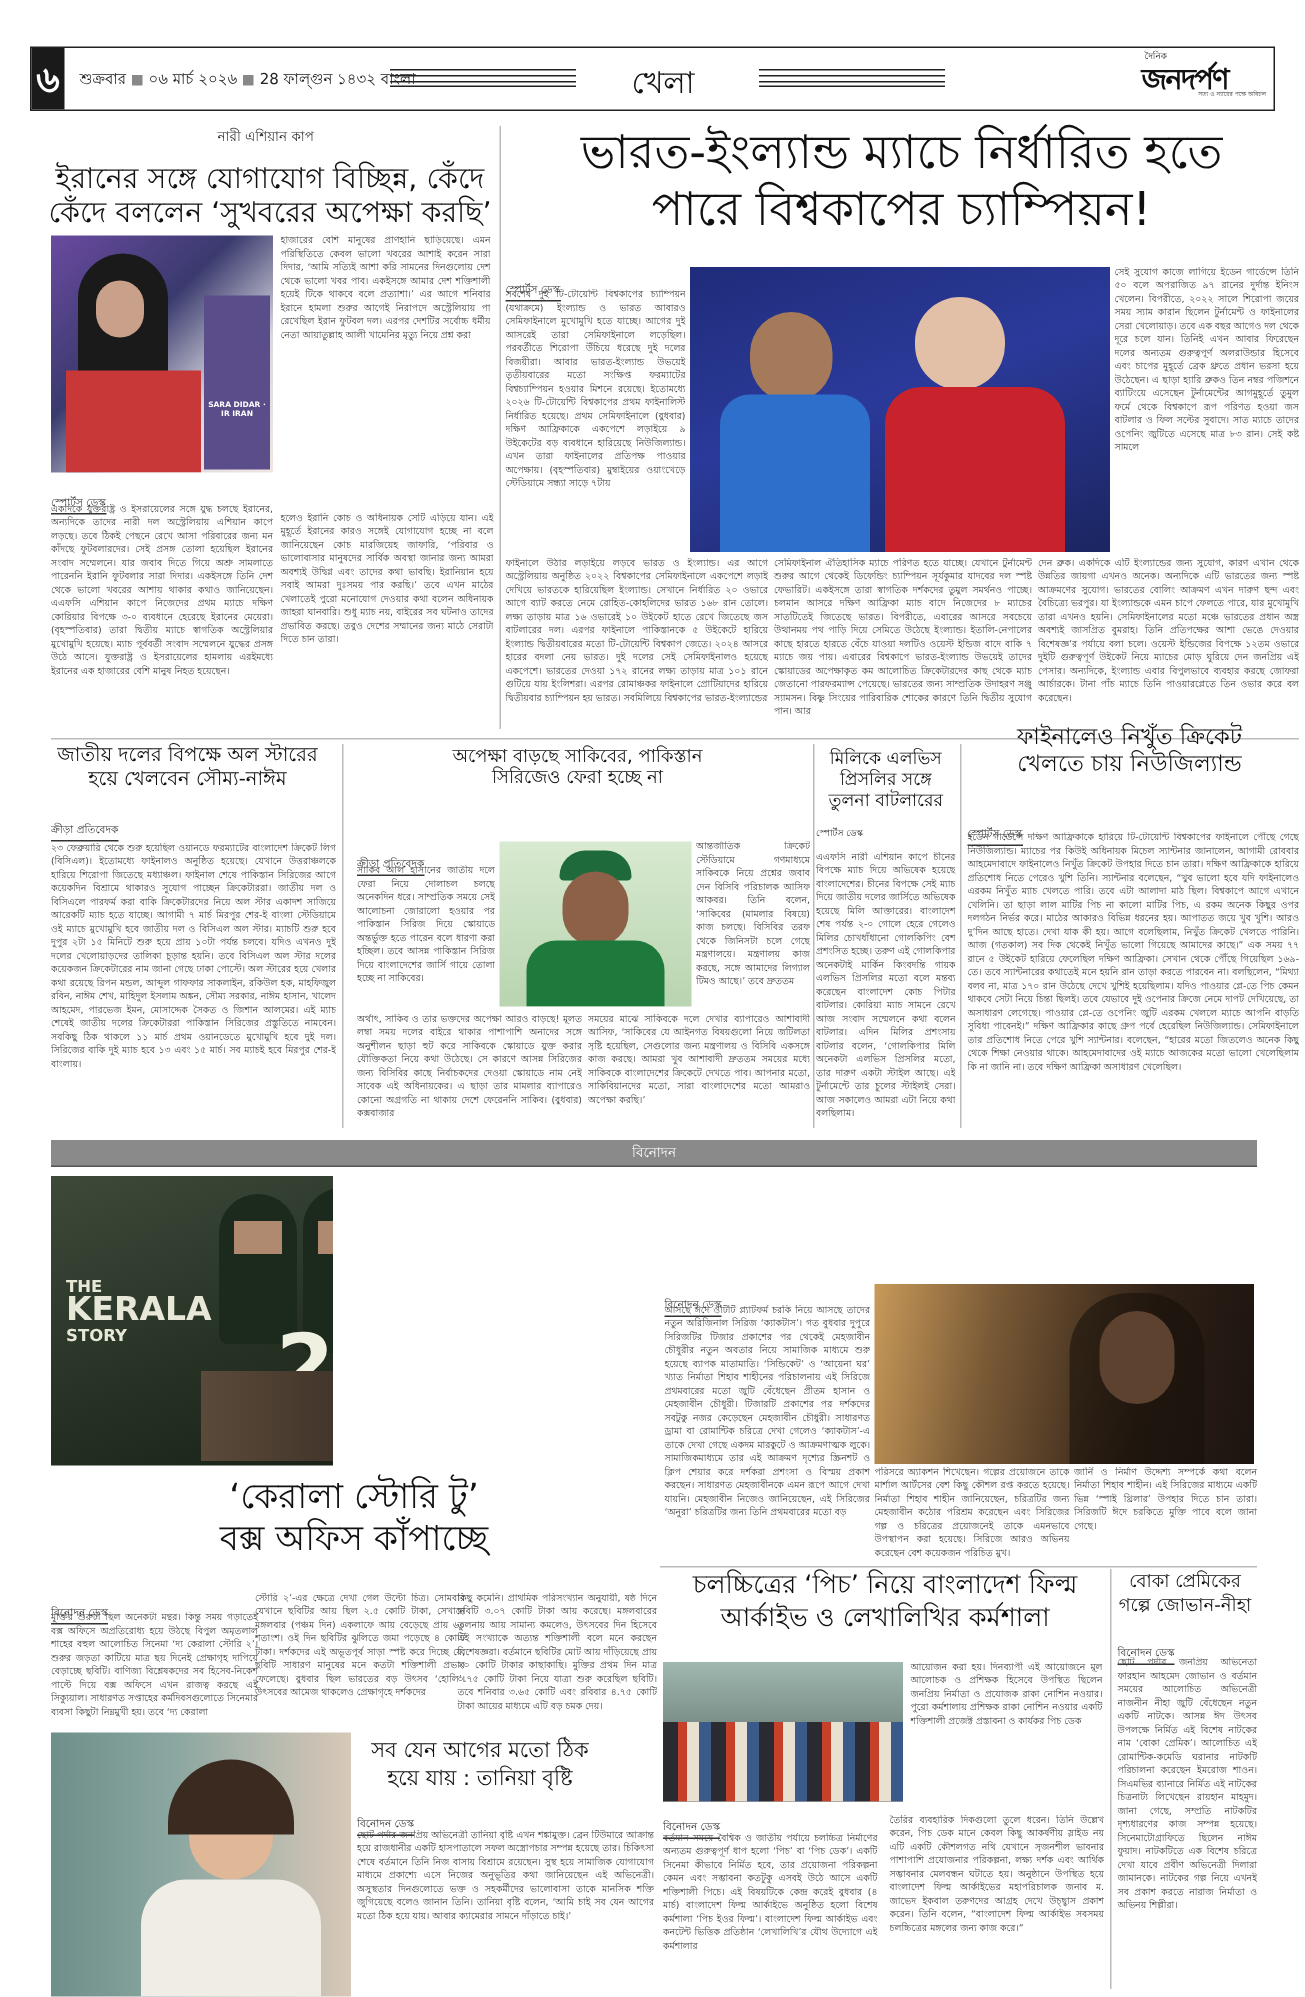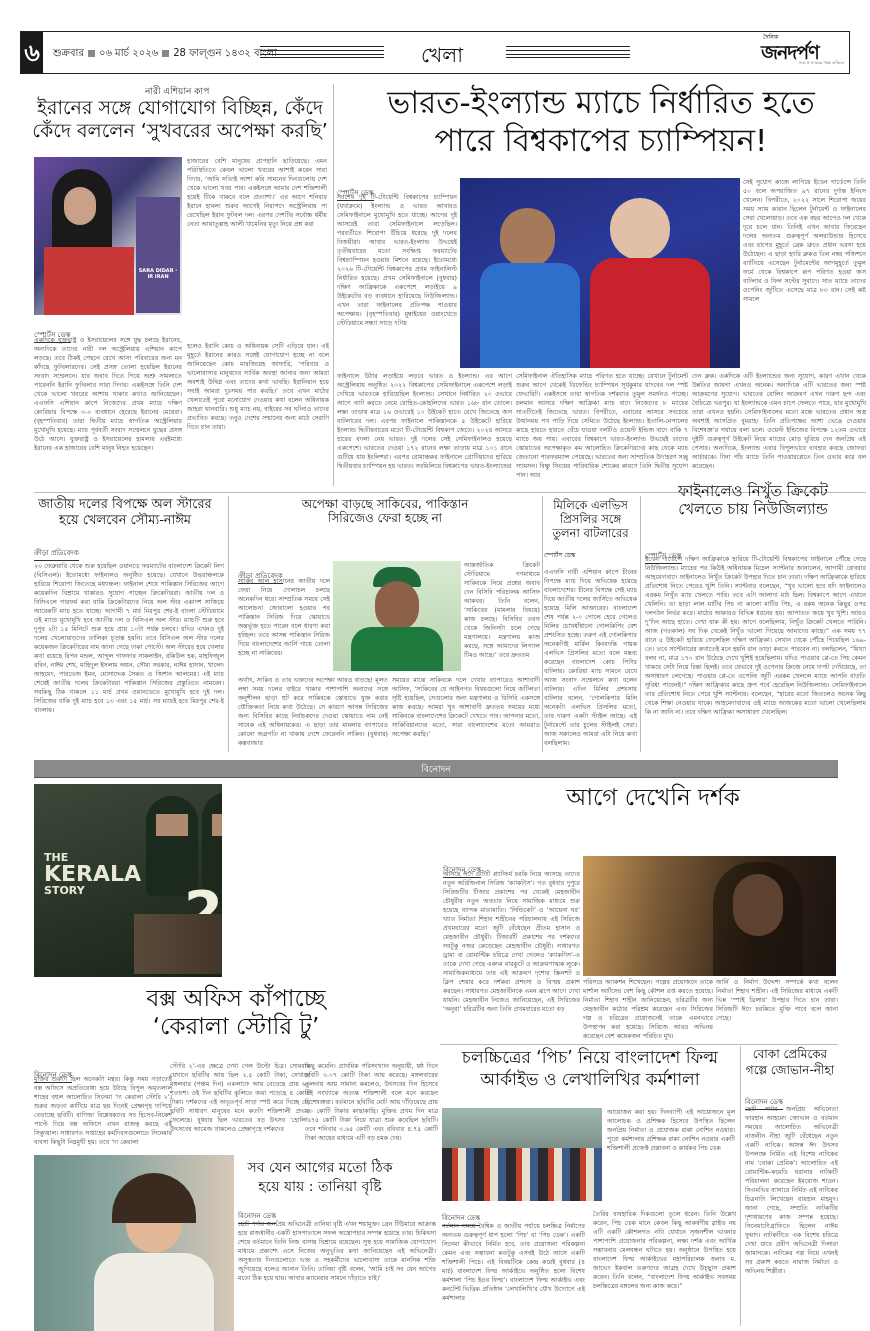--- a/index.html
+++ b/index.html
@@ -37,21 +37,21 @@
   <div class="abs section-title">খেলা</div>
   <div class="abs rules" style="left:485px;top:14px;width:124px"></div>
   <div class="abs logo">
     <span class="small">দৈনিক</span>
     <span class="big">জনদর্পণ</span>
     <span class="tag">সত্য ও ন্যায়ের পক্ষে অবিচল</span>
   </div>
 </div>
 
 <div class="abs kicker" style="left:145px;top:84px">নারী এশিয়ান কাপ</div>
-<div class="abs hl" style="left:30px;top:96px;width:300px;font-size:19px">
+<div class="abs hl" style="left:30px;top:108px;width:300px;font-size:19px">
   <div>ইরানের সঙ্গে যোগাযোগ বিচ্ছিন্ন, কেঁদে</div>
   <div>কেঁদে বললেন ‘সুখবরের অপেক্ষা করছি’</div>
 </div>
 <div class="abs photo" style="left:34px;top:157px;width:148px;height:158px;background:linear-gradient(135deg,#6a4aa0 0%,#3a3a6e 40%,#d8d8e0 70%,#f0e6e0 100%)">
   <div style="position:absolute;left:18px;top:12px;width:60px;height:130px;border-radius:30px 30px 8px 8px;background:#1a1a1a"></div>
   <div style="position:absolute;left:30px;top:30px;width:32px;height:38px;border-radius:16px;background:#c9a089"></div>
   <div style="position:absolute;left:10px;top:90px;width:90px;height:68px;background:#c93838"></div>
   <div style="position:absolute;left:102px;top:40px;width:44px;height:116px;background:#5b4c8a;color:#fff;font-size:5px;font-weight:bold;padding-top:70px;text-align:center">SARA DIDAR · IR IRAN</div>
 </div>
 <div class="abs body" style="left:187px;top:157px;width:140px;height:185px;overflow:hidden">হাজারের বেশি মানুষের প্রাণহানি ছাড়িয়েছে। এমন পরিস্থিতিতে কেবল ভালো খবরের আশাই করেন সারা দিদার, ‘আমি সত্যিই আশা করি সামনের দিনগুলোয় দেশ থেকে ভালো খবর পাব। একইসঙ্গে আমার দেশ শক্তিশালী হয়েই টিকে থাকবে বলে প্রত্যাশা।’ এর আগে শনিবার ইরানে হামলা শুরুর আগেই নিরাপদে অস্ট্রেলিয়ায় পা রেখেছিল ইরান ফুটবল দল। এরপর দেশটির সর্বোচ্চ ধর্মীয় নেতা আয়াতুল্লাহ আলী খামেনির মৃত্যু নিয়ে প্রশ্ন করা</div>
@@ -132,30 +132,29 @@
   <div style="position:absolute;left:178px;top:30px;width:32px;height:22px;background:#b08a70"></div>
   <div style="position:absolute;left:10px;top:68px;color:#e8e8d8;font-weight:bold;font-family:'DejaVu Sans',sans-serif;line-height:1">
     <div style="font-size:11px">THE</div>
     <div style="font-size:22px">KERALA</div>
     <div style="font-size:11px">STORY</div>
   </div>
   <div style="position:absolute;left:150px;top:94px;color:#f0f0e0;font-size:56px;font-weight:bold">2</div>
   <div style="position:absolute;left:100px;top:130px;width:120px;height:60px;background:linear-gradient(90deg,#5a4a3a,#3a2e24)"></div>
 </div>
 <div class="abs hl" style="left:34px;top:985px;width:404px;font-size:23px">
+  <div>‘কেরালা স্টোরি টু’</div>
   <div>বক্স অফিস কাঁপাচ্ছে</div>
-  <div>‘কেরালা স্টোরি টু’</div>
 </div>
 <div class="abs" style="left:34px;top:1062px"><span class="byline">বিনোদন ডেস্ক</span></div>
 <div class="abs body" style="left:34px;top:1075px;width:138px;height:75px;overflow:hidden">মুক্তির শুরুটা ছিল অনেকটা মন্থর। কিন্তু সময় গড়াতেই বক্স অফিসে অপ্রতিরোধ্য হয়ে উঠছে বিপুল অমৃতলাল শাহের বহুল আলোচিত সিনেমা ‘দ্য কেরালা স্টোরি ২’। শুরুর জড়তা কাটিয়ে মাত্র ছয় দিনেই প্রেক্ষাগৃহ দাপিয়ে বেড়াচ্ছে ছবিটি। বাণিজ্য বিশ্লেষকদের সব হিসেব-নিকেশ পাল্টে দিয়ে বক্স অফিসে এখন রাজত্ব করছে এই সিক্যুয়াল। সাধারণত সপ্তাহের কর্মদিবসগুলোতে সিনেমার ব্যবসা কিছুটা নিম্নমুখী হয়। তবে ‘দ্য কেরালা</div>
 <div class="abs body" style="left:170px;top:1062px;width:140px;height:88px;overflow:hidden">স্টোরি ২’-এর ক্ষেত্রে দেখা গেল উল্টো চিত্র। সোমবার যেখানে ছবিটির আয় ছিল ২.৫ কোটি টাকা, সেখানে মঙ্গলবার (পঞ্চম দিন) একলাফে আয় বেড়েছে প্রায় ৬০ শতাংশ। ওই দিন ছবিটির ঝুলিতে জমা পড়েছে ৪ কোটি টাকা। দর্শকদের এই অভূতপূর্ব সাড়া স্পষ্ট করে দিচ্ছে যে, ছবিটি সাধারণ মানুষের মনে কতটা শক্তিশালী প্রভাব ফেলেছে। বুধবার ছিল ভারতের বড় উৎসব ‘হোলি’। উৎসবের আমেজ থাকলেও প্রেক্ষাগৃহে দর্শকদের</div>
 <div class="abs body" style="left:305px;top:1062px;width:133px;height:88px;overflow:hidden">কিছু কমেনি। প্রাথমিক পরিসংখ্যান অনুযায়ী, ষষ্ঠ দিনে ছবিটি ৩.০৭ কোটি টাকা আয় করেছে। মঙ্গলবারের তুলনায় আয় সামান্য কমলেও, উৎসবের দিন হিসেবে এই সংখ্যাকে অত্যন্ত শক্তিশালী বলে মনে করছেন বিশেষজ্ঞরা। বর্তমানে ছবিটির মোট আয় দাঁড়িয়েছে প্রায় ২০ কোটি টাকার কাছাকাছি। মুক্তির প্রথম দিন মাত্র ০.৭৫ কোটি টাকা নিয়ে যাত্রা শুরু করেছিল ছবিটি। তবে শনিবার ৩.৬৫ কোটি এবং রবিবার ৪.৭৫ কোটি টাকা আয়ের মাধ্যমে এটি বড় চমক দেয়।</div>
 
 <div class="abs hl" style="left:440px;top:784px;width:426px;font-size:23px">
-  <div>আগে দেখেনি দর্শক</div>
 </div>
 <div class="abs" style="left:443px;top:857px"><span class="byline">বিনোদন ডেস্ক</span></div>
 <div class="abs body" style="left:443px;top:870px;width:137px;height:170px;overflow:hidden">আসছে ঈদে ওটিটি প্ল্যাটফর্ম চরকি নিয়ে আসছে তাদের নতুন অরিজিনাল সিরিজ ‘ক্যাকটাস’। গত বুধবার দুপুরে সিরিজটির টিজার প্রকাশের পর থেকেই মেহজাবীন চৌধুরীর নতুন অবতার নিয়ে সামাজিক মাধ্যমে শুরু হয়েছে ব্যাপক মাতামাতি। ‘সিন্ডিকেট’ ও ‘আয়েনা ঘর’ খ্যাত নির্মাতা শিহাব শাহীনের পরিচালনায় এই সিরিজে প্রথমবারের মতো জুটি বেঁধেছেন প্রীতম হাসান ও মেহজাবীন চৌধুরী। টিজারটি প্রকাশের পর দর্শকদের সবটুকু নজর কেড়েছেন মেহজাবীন চৌধুরী। সাধারণত ড্রামা বা রোমান্টিক চরিত্রে দেখা গেলেও ‘ক্যাকটাস’-এ তাকে দেখা গেছে একদম মারকুটে ও আক্রমণাত্মক লুকে। সামাজিকমাধ্যমে তার এই আক্রমণ দৃশ্যের স্ক্রিনশট ও ক্লিপ শেয়ার করে দর্শকরা প্রশংসা ও বিস্ময় প্রকাশ করছেন। সাধারণত মেহজাবীনকে এমন রূপে আগে দেখা যায়নি। মেহজাবীন নিজেও জানিয়েছেন, এই সিরিজের ‘অনুরা’ চরিত্রটির জন্য তিনি প্রথমবারের মতো বড়</div>
 <div class="abs photo" style="left:583px;top:856px;width:253px;height:120px;background:linear-gradient(100deg,#c89a5a 0%,#7a5a36 30%,#2e2016 70%,#1c1410 100%)">
   <div style="position:absolute;left:150px;top:18px;width:50px;height:62px;border-radius:25px;background:#b88060"></div>
   <div style="position:absolute;left:130px;top:6px;width:90px;height:114px;border-radius:40px 40px 0 0;background:rgba(20,14,10,0.55)"></div>
 </div>
 <div class="abs body" style="left:583px;top:978px;width:130px;height:62px;overflow:hidden">পরিসরে অ্যাকশন শিখেছেন। গল্পের প্রয়োজনে তাকে মার্শাল আর্টসের বেশ কিছু কৌশল রপ্ত করতে হয়েছে। নির্মাতা শিহাব শাহীন জানিয়েছেন, চরিত্রটির জন্য মেহজাবীন কঠোর পরিশ্রম করেছেন এবং সিরিজের গল্প ও চরিত্রের প্রয়োজনেই তাকে এমনভাবে উপস্থাপন করা হয়েছে। সিরিজে আরও অভিনয় করেছেন বেশ কয়েকজন পরিচিত মুখ।</div>
 <div class="abs body" style="left:716px;top:978px;width:122px;height:62px;overflow:hidden">জার্নি ও নির্মাণ উদ্দেশ্য সম্পর্কে কথা বলেন নির্মাতা শিহাব শাহীন। এই সিরিজের মাধ্যমে একটি ভিন্ন ‘স্পাই থ্রিলার’ উপহার দিতে চান তারা। সিরিজটি ঈদে চরকিতে মুক্তি পাবে বলে জানা গেছে।</div>
 

